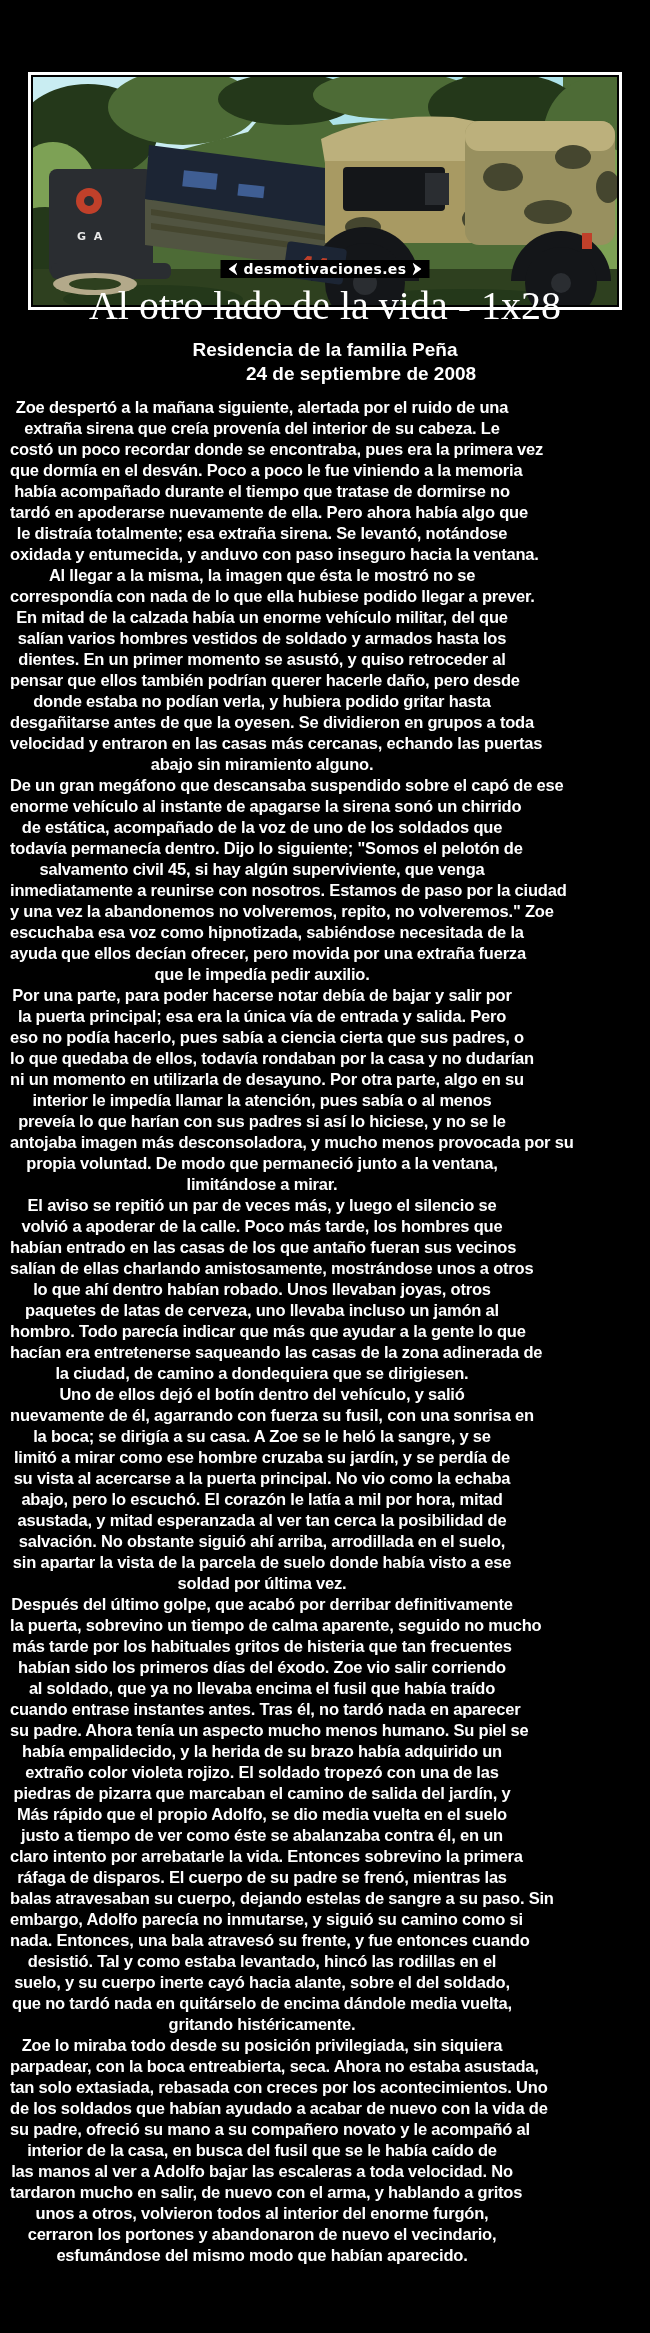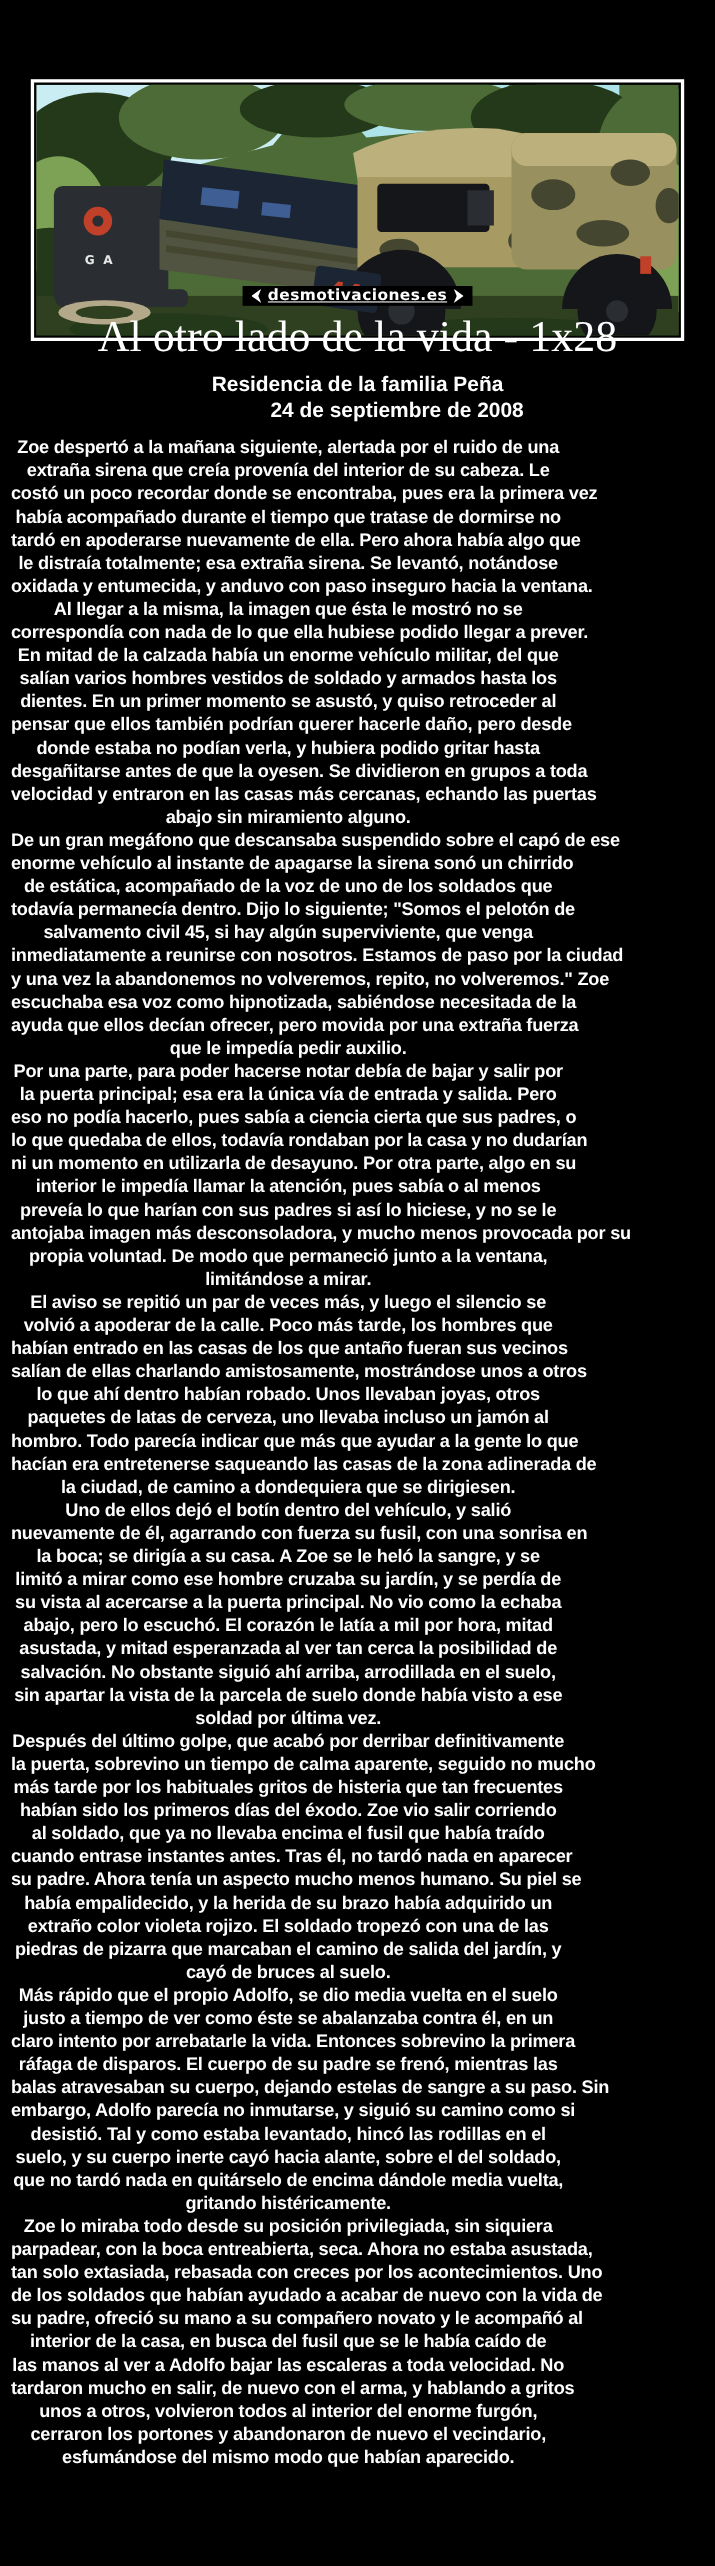--- a/index.html
+++ b/index.html
@@ -26,21 +26,21 @@
   .ph-cab{fill:var(--cab,#a89a63);}
   .ph-wheel{fill:var(--wheel,#141619);}
   .ph-red{fill:var(--accent-red,#c0402a);}
   .ph-rope{fill:var(--rope,#b3a98a);}
   .ph-mark{fill:#e8e8e8;font:700 11px "DejaVu Sans",sans-serif;letter-spacing:2px;}
   .ph-plate{fill:var(--accent-red,#c0402a);font:700 22px "DejaVu Sans",sans-serif;}
   
   .watermark{position:absolute;top:260px;left:50%;transform:translateX(-50%);
              background:#000;color:var(--text,#fff);height:18px;line-height:18px;
              padding:0 8px;display:flex;align-items:center;gap:6px;white-space:nowrap;}
-  .wm-text{font:700 14px/18px "DejaVu Sans",sans-serif;letter-spacing:.4px;color:var(--text,#fff);text-decoration:underline;}
+  .wm-text{font:700 14px/18px "DejaVu Sans",sans-serif;letter-spacing:.4px;color:var(--text,#fff);}
   .wm-chev{display:inline-block;width:9px;height:13px;background:#fff;}
   .wm-chev.left{clip-path:polygon(0 50%,100% 0,70% 50%,100% 100%);}
   .wm-chev.right{clip-path:polygon(0 0,100% 50%,0 100%,30% 50%);}
   
   .title{position:absolute;top:283px;left:0;width:100%;margin:0;text-align:center;
          font:400 40px/1.15 "Liberation Serif",serif;color:var(--text,#fff);}
   .subtitle{position:absolute;left:0;width:100%;text-align:center;
             font:700 19px/24px "Liberation Sans",sans-serif;color:var(--text,#fff);}
   .subtitle.s1{top:338px;}
   .subtitle.s2{top:362px;margin-left:36px;}
@@ -129,20 +129,21 @@
 
   <h1 class="title">Al otro lado de la vida - 1x28</h1>
   <div class="subtitle s1">Residencia de la familia Peña</div>
   <div class="subtitle s2">24 de septiembre de 2008</div>
 
   <div class="story">
 
   <div class="story-line">Zoe despertó a la mañana siguiente, alertada por el ruido de una</div>
       <div class="story-line">extraña sirena que creía provenía del interior de su cabeza. Le</div>
       <div class="story-line">costó un poco recordar donde se encontraba, pues era la primera vez</div>
+      <div class="story-line">que dormía en el desván. Poco a poco le fue viniendo a la memoria</div>
       <div class="story-line">había acompañado durante el tiempo que tratase de dormirse no</div>
       <div class="story-line">tardó en apoderarse nuevamente de ella. Pero ahora había algo que</div>
       <div class="story-line">le distraía totalmente; esa extraña sirena. Se levantó, notándose</div>
       <div class="story-line">oxidada y entumecida, y anduvo con paso inseguro hacia la ventana.</div>
       <div class="story-line">Al llegar a la misma, la imagen que ésta le mostró no se</div>
       <div class="story-line">correspondía con nada de lo que ella hubiese podido llegar a prever.</div>
       <div class="story-line">En mitad de la calzada había un enorme vehículo militar, del que</div>
       <div class="story-line">salían varios hombres vestidos de soldado y armados hasta los</div>
       <div class="story-line">dientes. En un primer momento se asustó, y quiso retroceder al</div>
       <div class="story-line">pensar que ellos también podrían querer hacerle daño, pero desde</div>
@@ -192,27 +193,27 @@
       <div class="story-line">Después del último golpe, que acabó por derribar definitivamente</div>
       <div class="story-line">la puerta, sobrevino un tiempo de calma aparente, seguido no mucho</div>
       <div class="story-line">más tarde por los habituales gritos de histeria que tan frecuentes</div>
       <div class="story-line">habían sido los primeros días del éxodo. Zoe vio salir corriendo</div>
       <div class="story-line">al soldado, que ya no llevaba encima el fusil que había traído</div>
       <div class="story-line">cuando entrase instantes antes. Tras él, no tardó nada en aparecer</div>
       <div class="story-line">su padre. Ahora tenía un aspecto mucho menos humano. Su piel se</div>
       <div class="story-line">había empalidecido, y la herida de su brazo había adquirido un</div>
       <div class="story-line">extraño color violeta rojizo. El soldado tropezó con una de las</div>
       <div class="story-line">piedras de pizarra que marcaban el camino de salida del jardín, y</div>
-      <div class="story-line">cayó de bruces al suelo.</div>
       <div class="story-line">Más rápido que el propio Adolfo, se dio media vuelta en el suelo</div>
       <div class="story-line">justo a tiempo de ver como éste se abalanzaba contra él, en un</div>
       <div class="story-line">claro intento por arrebatarle la vida. Entonces sobrevino la primera</div>
       <div class="story-line">ráfaga de disparos. El cuerpo de su padre se frenó, mientras las</div>
       <div class="story-line">balas atravesaban su cuerpo, dejando estelas de sangre a su paso. Sin</div>
       <div class="story-line">embargo, Adolfo parecía no inmutarse, y siguió su camino como si</div>
+      <div class="story-line">nada. Entonces, una bala atravesó su frente, y fue entonces cuando</div>
       <div class="story-line">desistió. Tal y como estaba levantado, hincó las rodillas en el</div>
       <div class="story-line">suelo, y su cuerpo inerte cayó hacia alante, sobre el del soldado,</div>
       <div class="story-line">que no tardó nada en quitárselo de encima dándole media vuelta,</div>
       <div class="story-line">gritando histéricamente.</div>
       <div class="story-line">Zoe lo miraba todo desde su posición privilegiada, sin siquiera</div>
       <div class="story-line">parpadear, con la boca entreabierta, seca. Ahora no estaba asustada,</div>
       <div class="story-line">tan solo extasiada, rebasada con creces por los acontecimientos. Uno</div>
       <div class="story-line">de los soldados que habían ayudado a acabar de nuevo con la vida de</div>
       <div class="story-line">su padre, ofreció su mano a su compañero novato y le acompañó al</div>
       <div class="story-line">interior de la casa, en busca del fusil que se le había caído de</div>

